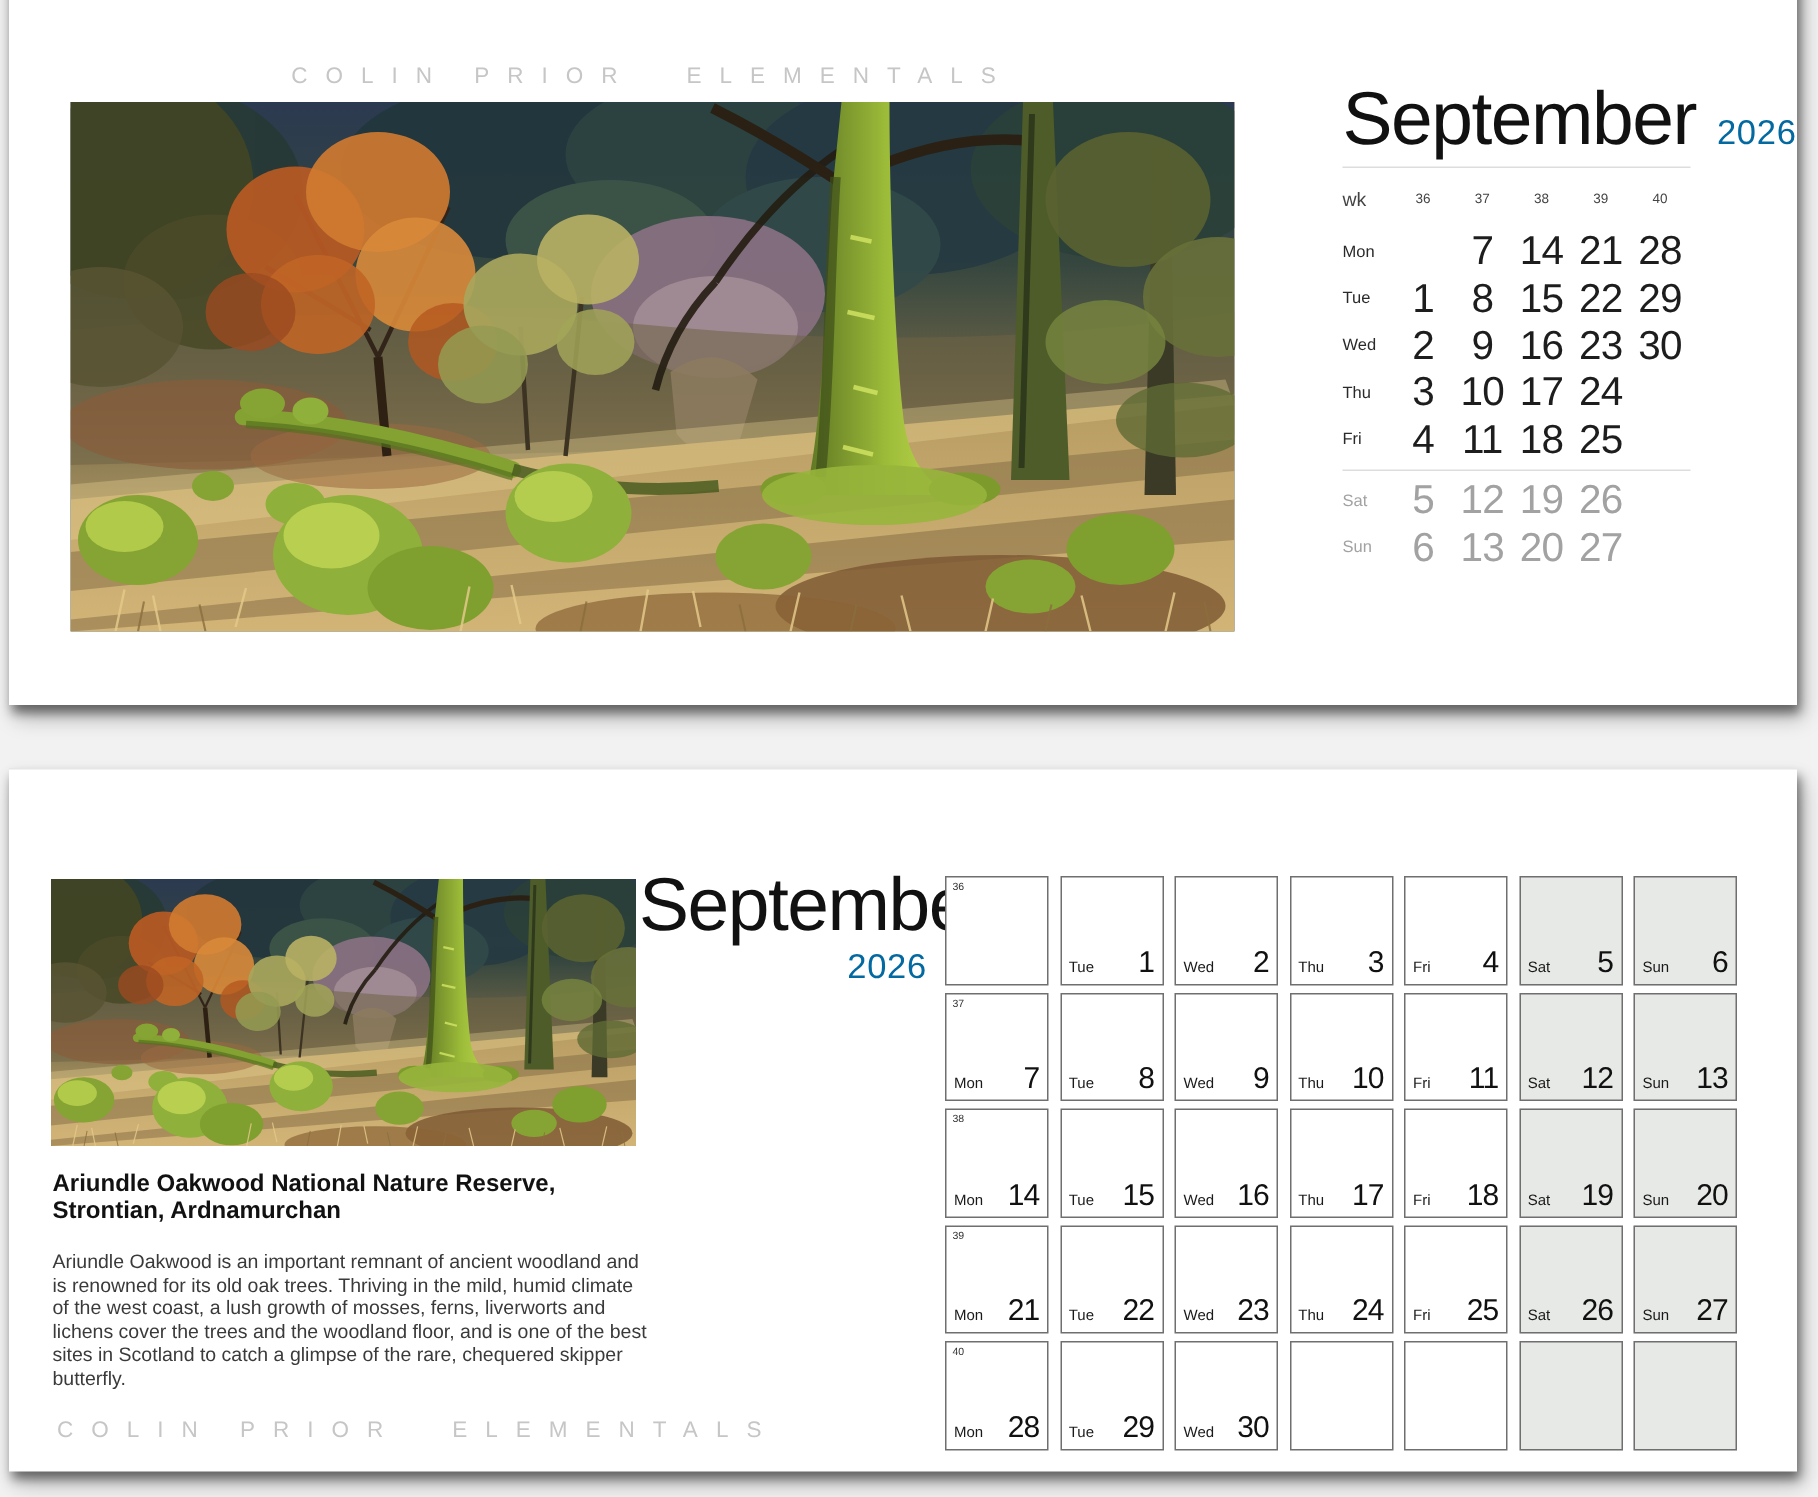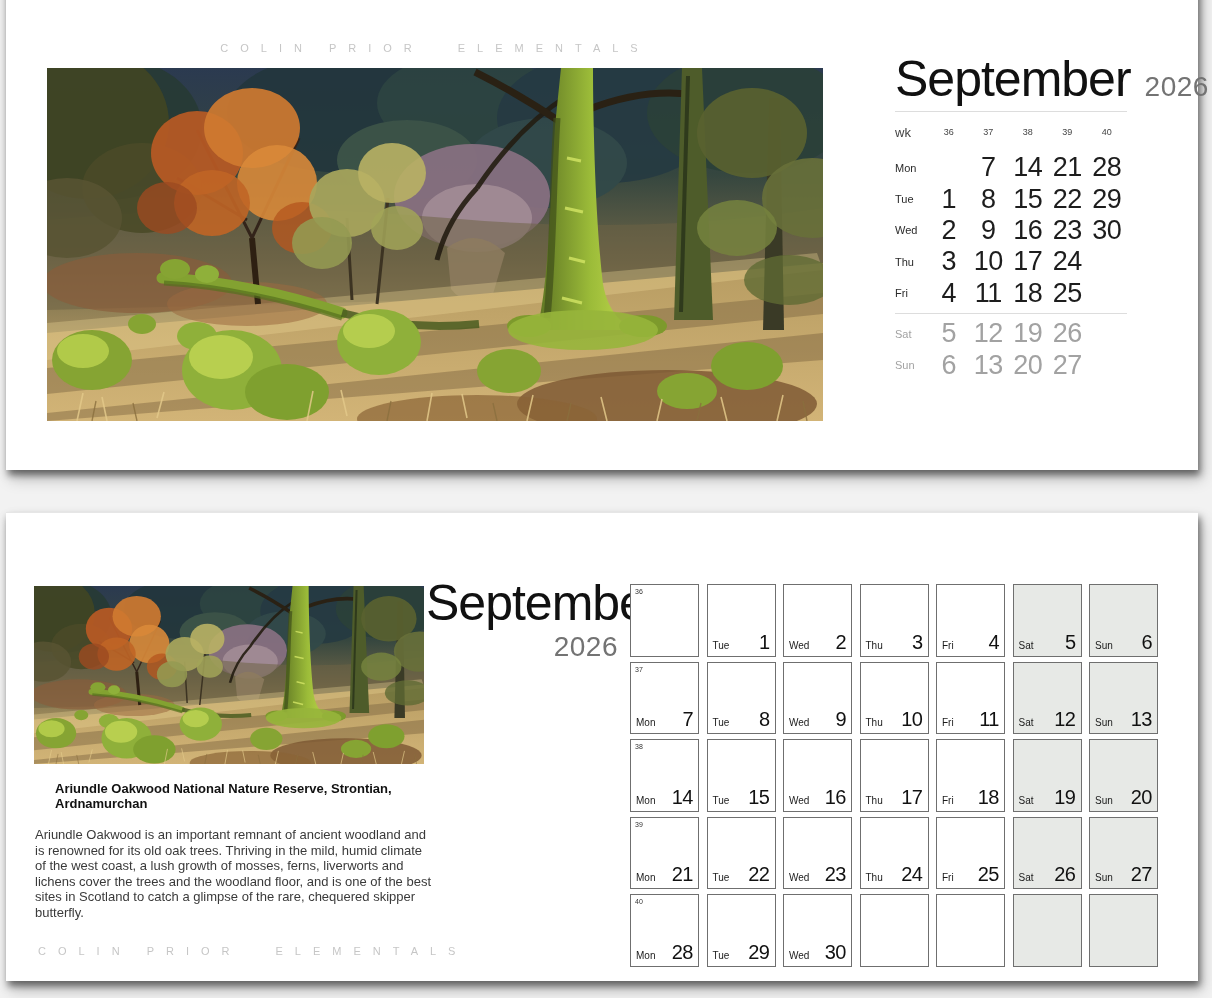--- a/index.html
+++ b/index.html
@@ -10,37 +10,37 @@
     -webkit-font-smoothing:antialiased;
   }
   .card{
     position:absolute;background:#ffffff;
     box-shadow:2px 5px 7px rgba(0,0,0,0.50), 4px 9px 14px rgba(0,0,0,0.22);
   }
   #card-top{left:6px;top:-28px;width:1192px;height:498px;}
   #card-bottom{left:6px;top:512px;width:1192px;height:468px;border-top:1px solid #e6e6e6;}
 
   .brand{
-    position:absolute;color:#c6c6c6;font-size:11px;letter-spacing:12px;
+    position:absolute;color:#c6c6c6;font-size:15px;letter-spacing:12px;
     white-space:nowrap;font-weight:400;
   }
   .brand .gap{display:inline-block;width:34px;}
   #brand-top{left:41px;top:70px;width:776px;text-align:center;}
   #brand-bottom{left:32px;top:432px;}
 
   .photo{position:absolute;overflow:hidden;background:#6b6b50;}
   #photo-main{left:41px;top:96px;width:776px;height:353px;}
   #photo-thumb{left:28px;top:73px;width:390px;height:178px;}
   .photo svg{display:block;width:100%;height:100%;}
 
   
   #cal-block{position:absolute;left:889px;top:83px;width:240px;}
   .month-line{display:flex;align-items:baseline;gap:14px;}
   .month-title{font-size:50px;line-height:48px;font-weight:400;letter-spacing:-1px;color:#111;}
-  .month-year{font-size:28px;color:#737373;letter-spacing:0.5px;}
+  .month-year{font-size:23px;color:#0369a1;letter-spacing:0.5px;}
   .rule{height:1px;background:#ddd;width:232px;}
   #cal-block .rule{margin-top:8px;}
   .wk-row{display:grid;grid-template-columns:34px repeat(5,39.5px);margin-top:12px;height:16px;align-items:center;}
   .wk-row .wk-label{font-size:13px;color:#444;}
   .wk-row .wk-num{font-size:9px;color:#444;text-align:center;}
   #cal-rows{margin-top:12px;}
   .cal-row{display:grid;grid-template-columns:34px repeat(5,39.5px);align-items:center;height:31.4px;}
   .cal-row .day{font-size:11px;color:#2a2a2a;}
   .cal-row .num{font-size:27px;color:#1d1d1d;text-align:center;letter-spacing:-0.5px;}
   .cal-row.weekend .day,.cal-row.weekend .num{color:#a2a2a2;}
@@ -59,21 +59,21 @@
   .cell{
     position:relative;width:69px;height:72.5px;background:#fff;
     border:1px solid #6f6f6f;box-sizing:border-box;
   }
   .cell.weekend{background:#e7e9e6;}
   .cell .wkno{position:absolute;top:3px;left:4px;font-size:7px;color:#333;}
   .cell .dlabel{position:absolute;bottom:5px;left:5px;font-size:10px;color:#1a1a1a;}
   .cell .dnum{position:absolute;bottom:2px;right:5px;font-size:20px;color:#111;letter-spacing:-0.5px;}
 
   #caption{position:absolute;left:29px;top:268px;width:398px;}
-  #caption-title{font-size:13px;font-weight:bold;color:#111;margin-left:20px;}
+  #caption-title{font-size:16px;font-weight:bold;color:#111;}
   #caption-body{margin-top:16px;font-size:13px;line-height:15.5px;color:#3a3a3a;}
 </style>
 </head>
 <body>
 
 <svg width="0" height="0" style="position:absolute" aria-hidden="true">
   <defs>
     <linearGradient id="gSky" x1="0" y1="0" x2="0" y2="1">
       <stop offset="0" stop-color="#2b3a50"></stop>
         <stop offset="0.3" stop-color="#35463f"></stop>

